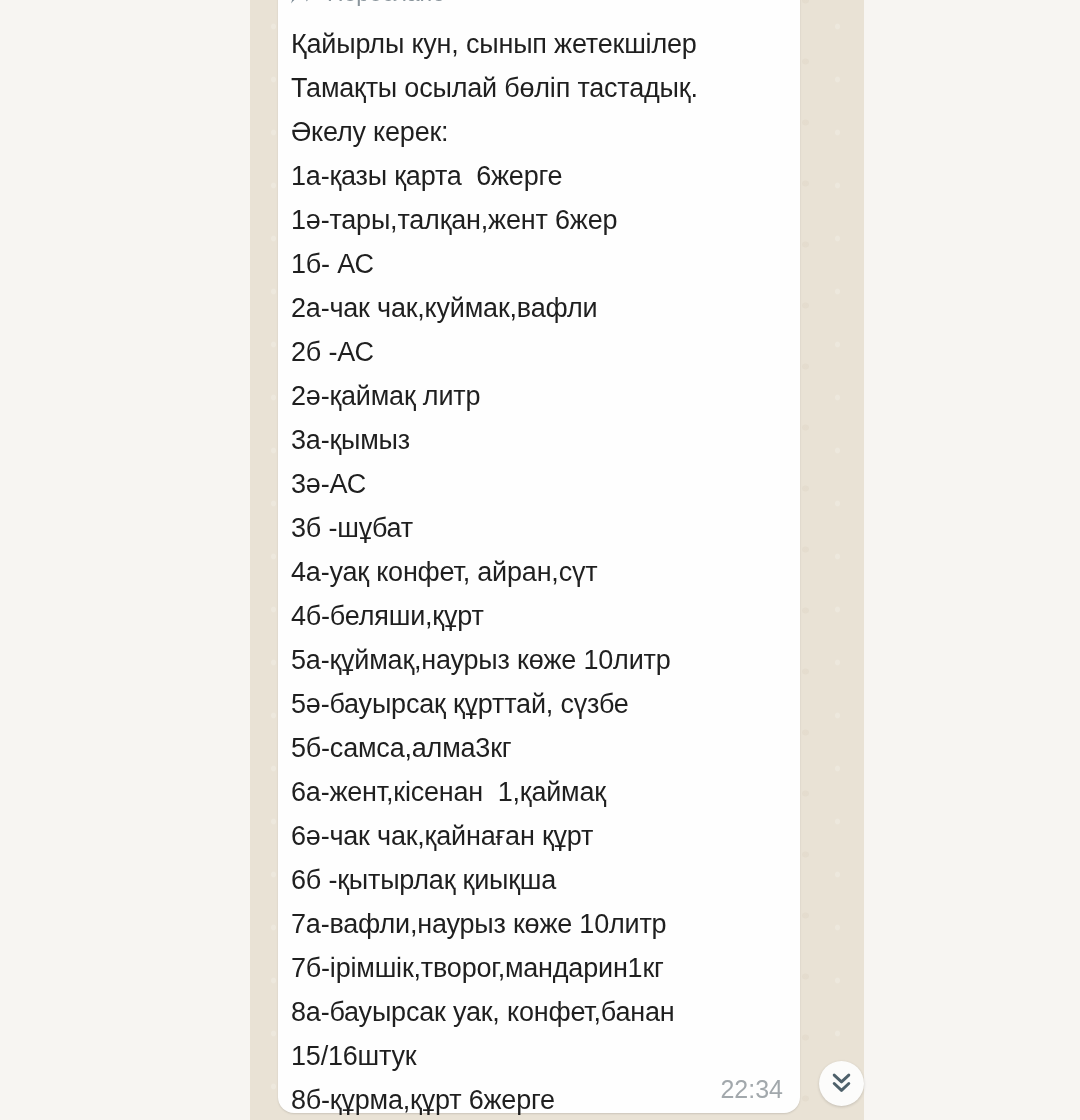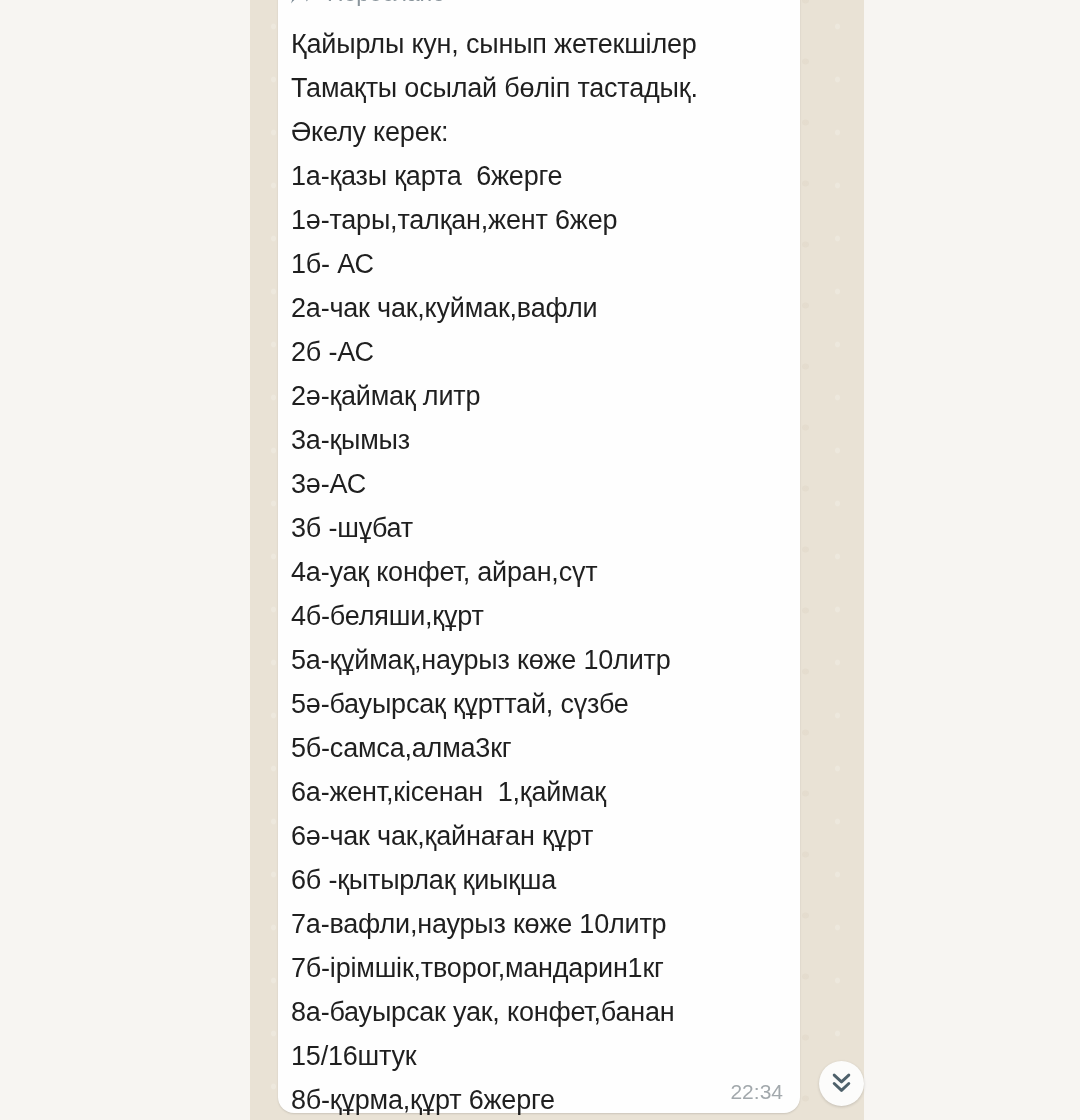--- a/index.html
+++ b/index.html
@@ -60,21 +60,21 @@
     font-size: 27px;
     line-height: 44px;
     letter-spacing: -0.2px;
     color: var(--text, #1f1f1f);
     white-space: pre-wrap;
   }
   .timestamp {
     position: absolute;
     right: 17px;
     bottom: 9px;
-    font-size: 21px;
+    font-size: 25px;
     color: var(--timestamp, #a2a8ac);
   }
   
   .scroll-btn {
     position: absolute;
     left: 819px;
     top: 1061px;
     width: 45px;
     height: 45px;
     border-radius: 50%;

